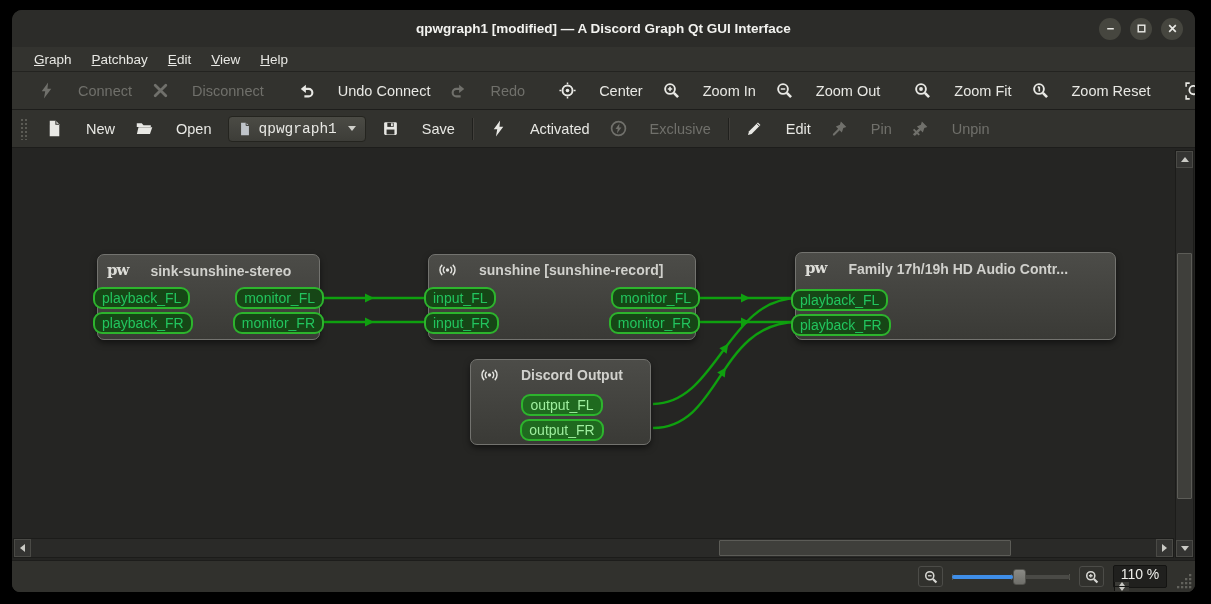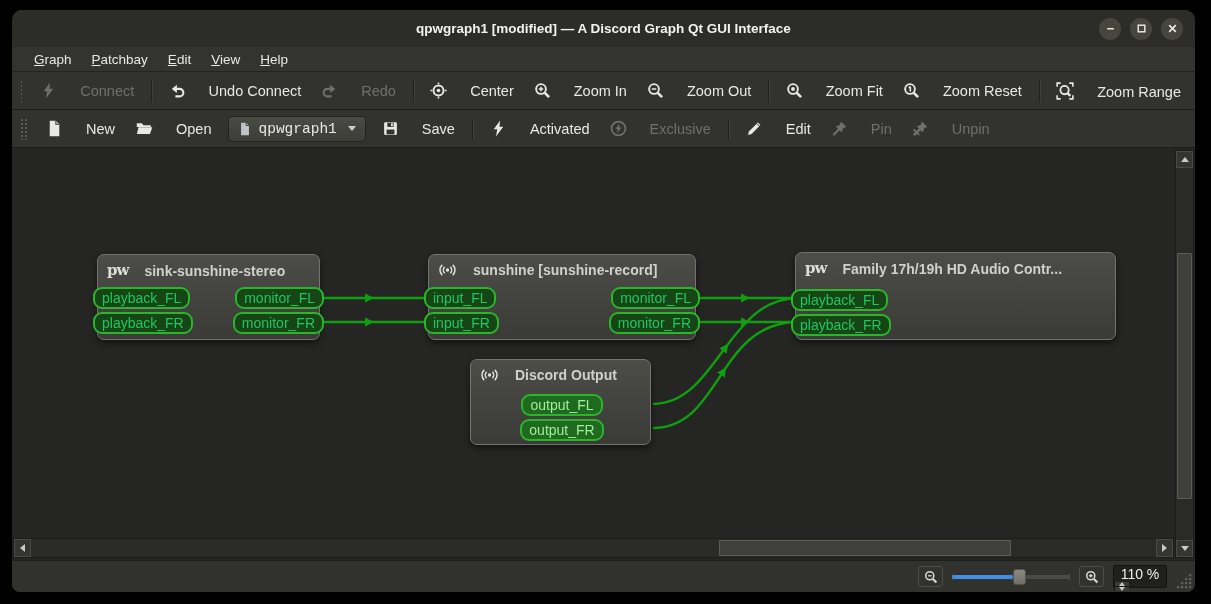--- a/index.html
+++ b/index.html
@@ -39,21 +39,21 @@
   .caret-down { width:0; height:0; border-left:4.5px solid transparent;
                 border-right:4.5px solid transparent; border-top:5px solid #cfcfca; margin-left:4px; }
   svg.icon { flex:0 0 auto; }
 
   
   .canvas { position:relative; flex:1 1 auto; background:#252523; overflow:hidden; }
   .wires { position:absolute; left:0; top:0; z-index:1; }
   .node { position:absolute; z-index:2; border-radius:7px;
           background:linear-gradient(#4c4c48,#3a3a36); border:1px solid #73736f;
           box-shadow:0 3px 6px rgba(0,0,0,.5); }
-  .node-title-row { display:flex; align-items:center; gap:16px; padding:7px 10px 0 9px;
+  .node-title-row { display:flex; align-items:center; gap:22px; padding:7px 10px 0 9px;
                     color:#d0d0cc; font-size:14px; font-weight:bold; white-space:nowrap; overflow:hidden; }
   .pw-glyph { font-family:"DejaVu Serif", serif; font-weight:bold; font-size:15px;
               letter-spacing:-1px; color:#dddDD8; transform:translateY(-1px); }
   .ports { position:absolute; top:32px; left:-5px; right:-5px; display:flex;
            flex-direction:column; gap:3px; z-index:3; }
   .prow { display:flex; justify-content:space-between; }
   .prow.only-right { justify-content:center; }
   .port { height:22px; line-height:18px; padding:0 7px; border:2px solid #2db42d;
           border-radius:9px; background:#164616; color:#22c55e; font-size:14px; white-space:nowrap; }
   .port.hl { background:#1f6a1f; color:#9fef9f; }
@@ -227,20 +227,26 @@
   </div>
 
   <div class="toolbar">
     <div class="tb-grip"></div>
     <div class="tb-item disabled">
       <svg class="icon" width="17" height="17">
           <use href="#s-bolt"></use>
         </svg>
       <span>Connect</span>
     </div>
+    <div class="tb-item disabled">
+      <svg class="icon" width="17" height="17">
+          <use href="#s-x"></use>
+        </svg>
+      <span>Disconnect</span>
+    </div>
     <div class="tb-sep"></div>
     <div class="tb-item">
       <svg class="icon" width="17" height="17">
           <use href="#s-undo"></use>
         </svg>
       <span>Undo Connect</span>
     </div>
     <div class="tb-item disabled">
       <svg class="icon" width="17" height="17">
           <use href="#s-redo"></use>

